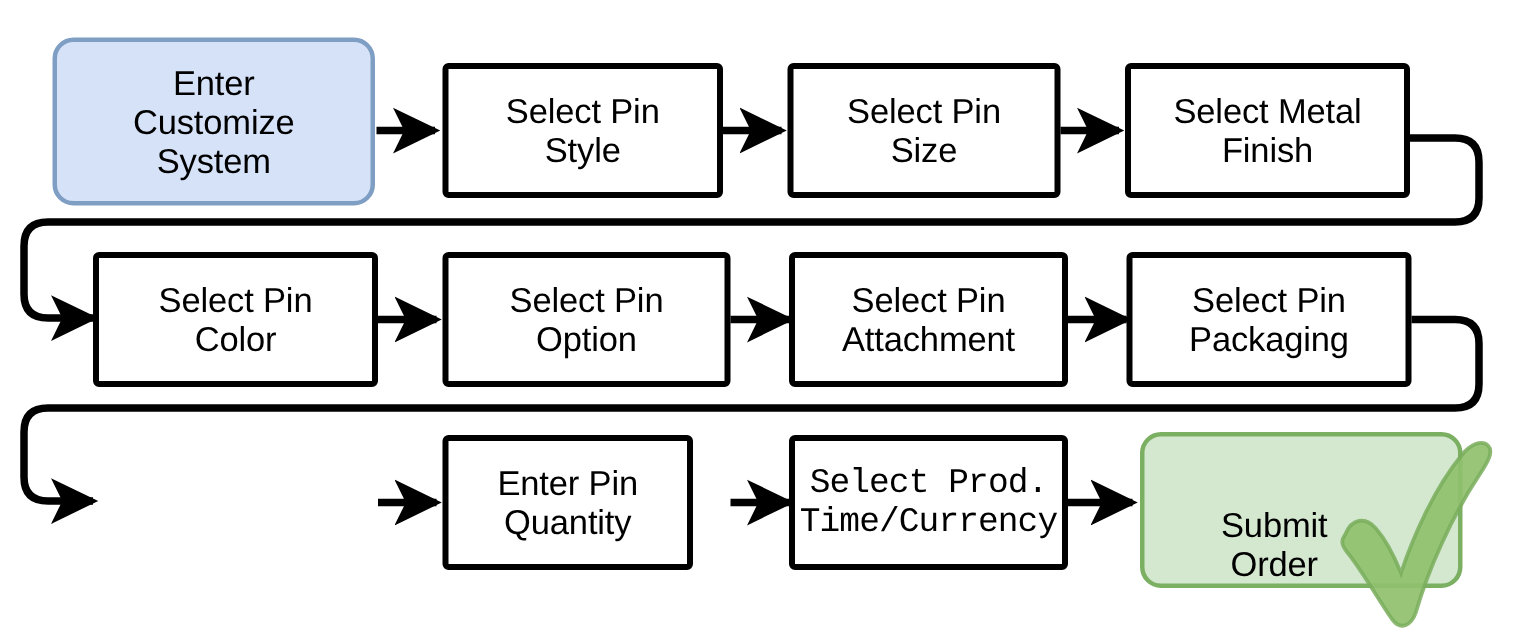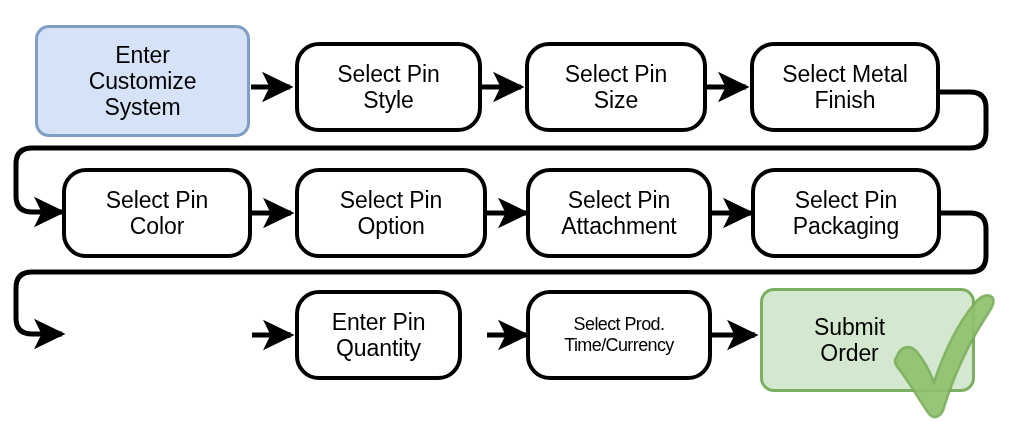--- a/index.html
+++ b/index.html
@@ -33,43 +33,44 @@
     text-align: center;
     color: #000000;
     line-height: 1.14;
     letter-spacing: -0.1px;
     white-space: pre-line;
     z-index: 3;
   }
   .node-plain {
     background: #ffffff;
     border: 4px solid #000000;
-    border-radius: 24px;
+    border-radius: 4px;
     font-size: 23px;
   }
   .node-start {
     background: #d5e2f7;
     border: 3px solid #7f9ec4;
     border-radius: 14px;
     font-size: 23px;
   }
   .node-end {
     background: #d4e8d0;
     border: 3px solid #7bb063;
     border-radius: 14px;
     font-size: 23px;
   }
   .node-end .node-label {
     position: relative;
     left: -18px;
     z-index: 2;
   }
   .node-tight {
-    font-size: 18px;
+    font-size: 23px;
     letter-spacing: -0.6px;
+    font-family: Liberation Mono, monospace;
   }
   .check-layer {
     position: absolute;
     z-index: 5;
     pointer-events: none;
   }
 </style>
 </head>
 <body>
 
@@ -144,21 +145,21 @@
   <div class="node node-plain" style="left:295px; top:290px; width:167px; height:90px;">
     <span class="node-label">Enter Pin
 Quantity</span>
   </div>
 
   <div class="node node-plain node-tight" style="left:526px; top:290px; width:186px; height:90px;">
     <span class="node-label">Select Prod.
 Time/Currency</span>
   </div>
 
-  <div class="node node-end" style="left:760px; top:288px; width:215px; height:104px;">
+  <div class="node node-end" style="left:760px; top:288px; width:215px; height:104px;align-items:flex-end;">
     <span class="node-label">Submit
 Order</span>
   </div>
 
   <svg class="check-layer" style="left:872px; top:284px; width:130px; height:138px;" viewBox="0 0 130 138">
     <path d="M25,72 C29,62 38,60 45,68 C52,76 58,88 62,98
              C70,74 84,42 102,20 C108,12 116,9 120,13
              C124,17 120,24 114,33 C96,60 80,96 72,124
              C69,133 62,136 57,130 C50,121 36,96 26,84
              C22,79 22,76 25,72 Z" fill="#8fc06c" fill-opacity="0.92"></path>

